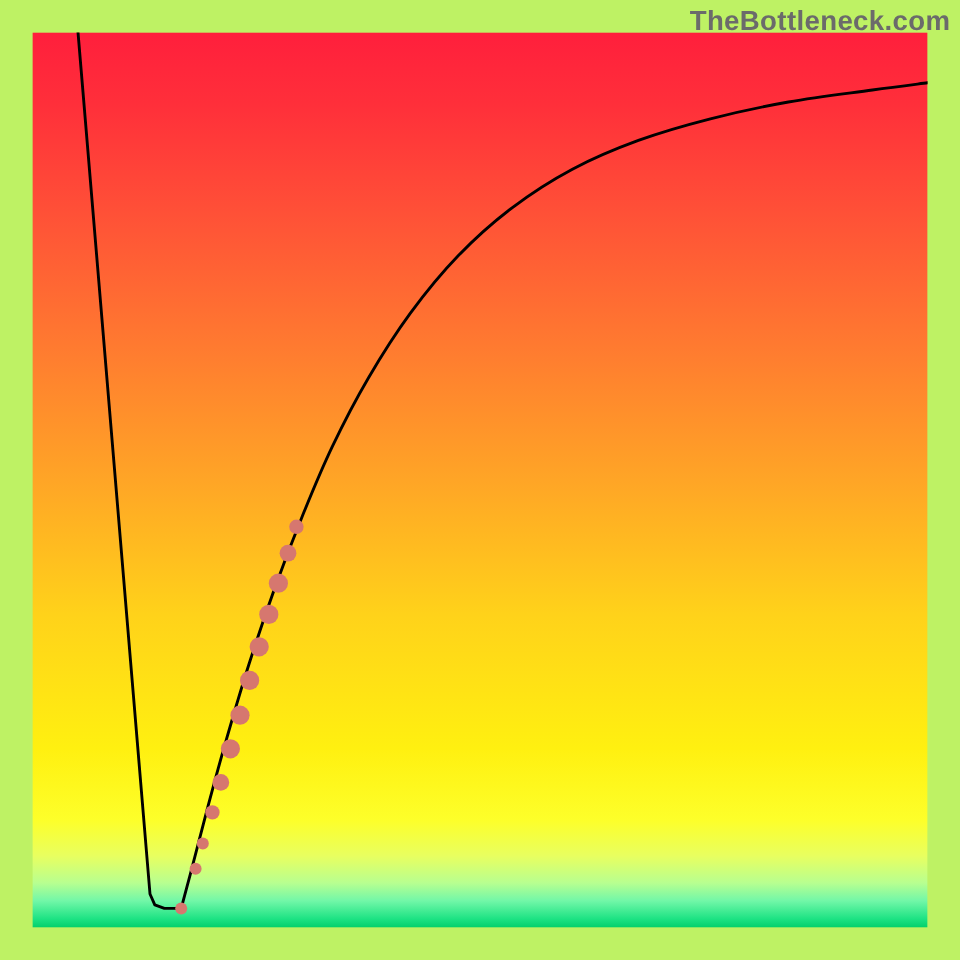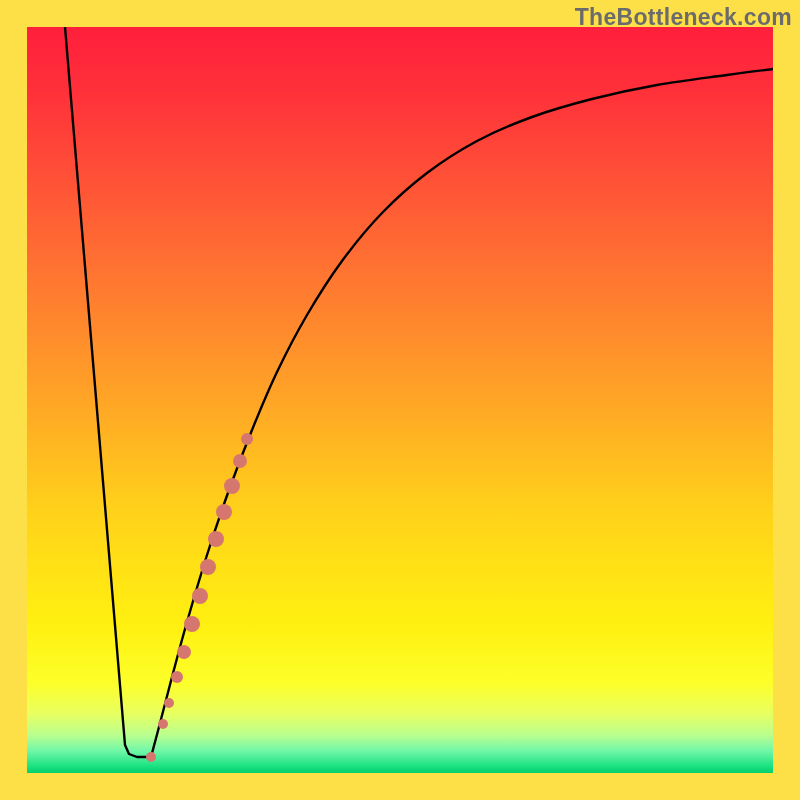--- a/index.html
+++ b/index.html
@@ -9,21 +9,21 @@
     height: 800px;
     background: #000;
     overflow: hidden;
   }
   .frame {
     position: absolute;
     left: 0;
     top: 0;
     width: 800px;
     height: 800px;
-    background: #fde047;
+    background: #bef264;
   }
   .plot {
     position: absolute;
     left: 27px;
     top: 27px;
     width: 746px;
     height: 746px;
     overflow: hidden;
   }
   .gradient {

